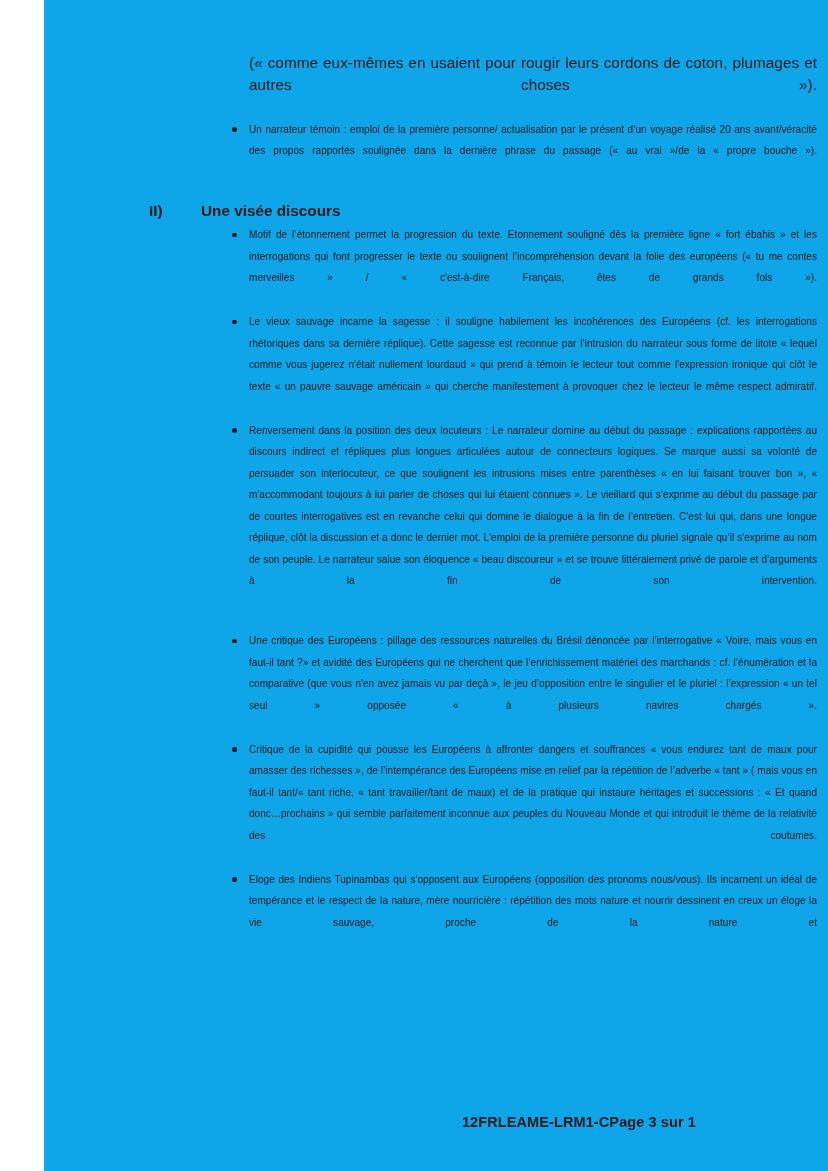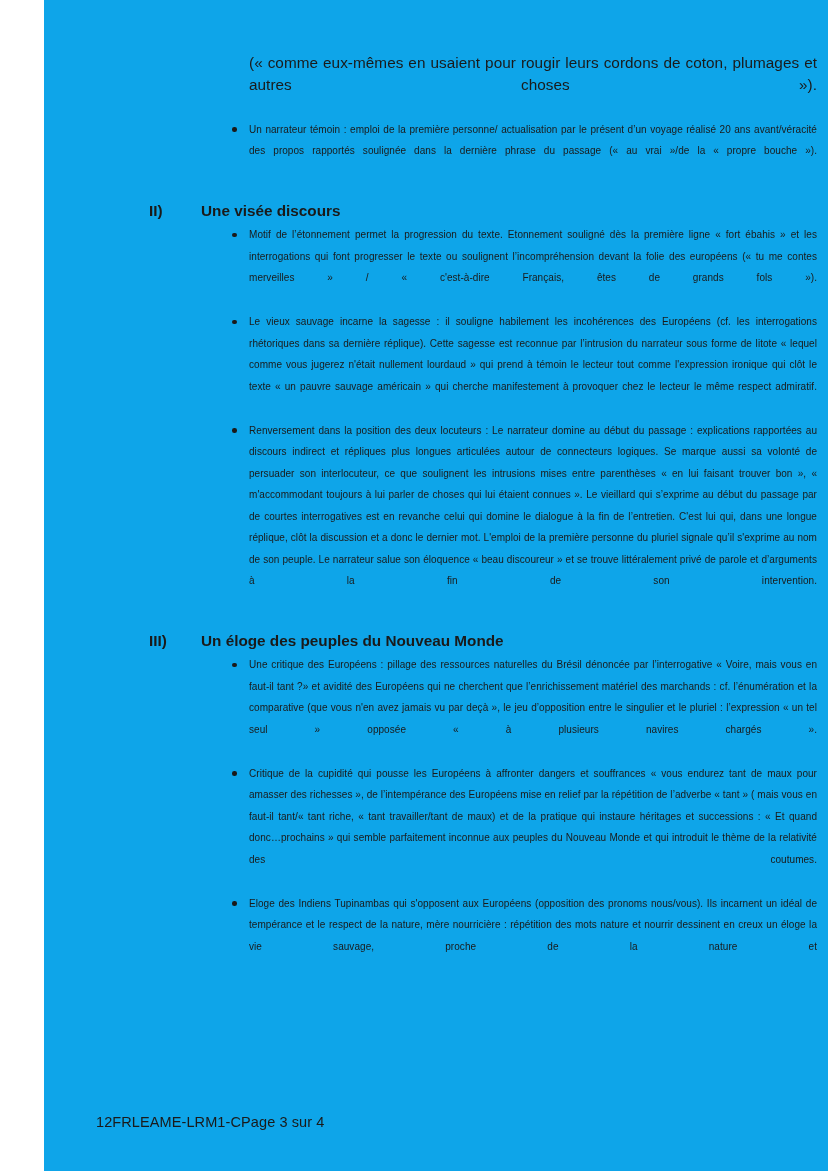--- a/index.html
+++ b/index.html
@@ -92,24 +92,24 @@
   .section .bullets {
     margin-top: 2px;
   }
   
   .footer {
     position: absolute;
     left: 52px;
     right: 55px;
     top: 1114px;
     display: flex;
-    justify-content: flex-start;
+    justify-content: flex-end;
     align-items: baseline;
     font-size: 14.5px;
-    font-weight: normal;
+    font-weight: bold;
     letter-spacing: 0.1px;
   }
   .footer .page-label {
     margin-right: 118px;
   }
 </style>
 </head>
 <body>
 
 <div id="page">
@@ -140,40 +140,36 @@
           <span class="li-text">Le vieux sauvage incarne la sagesse : il souligne habilement les incohérences des Européens (cf. les interrogations rhétoriques dans sa dernière réplique). Cette sagesse est reconnue par l’intrusion du narrateur sous forme de litote « lequel comme vous jugerez n'était nullement lourdaud » qui prend à témoin le lecteur tout comme l'expression ironique qui clôt le texte « un pauvre sauvage américain » qui cherche manifestement à provoquer chez le lecteur le même respect admiratif.</span>
         </li>
         <li>
           <span class="bullet-dot"></span>
           <span class="li-text">Renversement dans la position des deux locuteurs : Le narrateur domine au début du passage : explications rapportées au discours indirect et répliques plus longues articulées autour de connecteurs logiques. Se marque aussi sa volonté de persuader son interlocuteur, ce que soulignent les intrusions mises entre parenthèses « en lui faisant trouver bon », « m'accommodant toujours à lui parler de choses qui lui étaient connues ».  Le vieillard qui s’exprime au début du passage par de courtes interrogatives est en revanche celui qui domine le dialogue à la fin de l’entretien. C'est lui qui, dans une longue réplique, clôt la discussion et a donc le dernier mot. L'emploi de la première personne du pluriel signale qu’il s'exprime au nom de son peuple. Le narrateur salue son éloquence « beau discoureur » et se trouve littéralement privé de parole et d’arguments à la fin de son intervention.</span>
         </li>
       </ul>
     </div>
 
     <div class="section">
-      <div class="section-head">
-        <span class="section-num">III)</span>
-        <span class="section-title">Un éloge des peuples du Nouveau Monde</span>
-      </div>
       <ul class="bullets">
         <li>
           <span class="bullet-dot"></span>
           <span class="li-text">Une critique des Européens : pillage des ressources naturelles du Brésil dénoncée par l’interrogative « Voire, mais vous en faut-il tant ?» et avidité des Européens qui ne cherchent que l’enrichissement matériel des marchands : cf. l’énumération et la comparative (que vous n'en avez jamais vu par deçà »,  le jeu d’opposition entre le singulier et le pluriel : l’expression « un tel seul » opposée « à plusieurs navires chargés ».</span>
         </li>
         <li>
           <span class="bullet-dot"></span>
           <span class="li-text">Critique de la cupidité qui pousse les Européens à affronter dangers et souffrances « vous endurez tant de maux pour amasser des richesses », de l’intempérance des Européens mise en relief par la répétition de l’adverbe « tant » ( mais vous en faut-il tant/« tant riche, « tant travailler/tant de maux) et de la pratique qui instaure héritages et successions : « Et quand donc…prochains » qui semble parfaitement inconnue aux peuples du Nouveau Monde et qui introduit le thème de la relativité des coutumes.</span>
         </li>
         <li>
           <span class="bullet-dot"></span>
           <span class="li-text">Eloge des Indiens Tupinambas qui s'opposent aux Européens (opposition des pronoms nous/vous). Ils incarnent un idéal de tempérance et le respect de la nature, mère nourricière : répétition des mots nature et nourrir dessinent en creux un éloge la vie sauvage, proche de la nature et</span>
         </li>
       </ul>
     </div>
 
   </div>
 
   <div class="footer">
     <span class="doc-ref">12FRLEAME-LRM1-C</span>
-    <span class="page-label">Page 3 sur 4</span>
+    <span class="page-label">Page 3 sur 1</span>
   </div>
 
 </div>
 
 </body></html>

